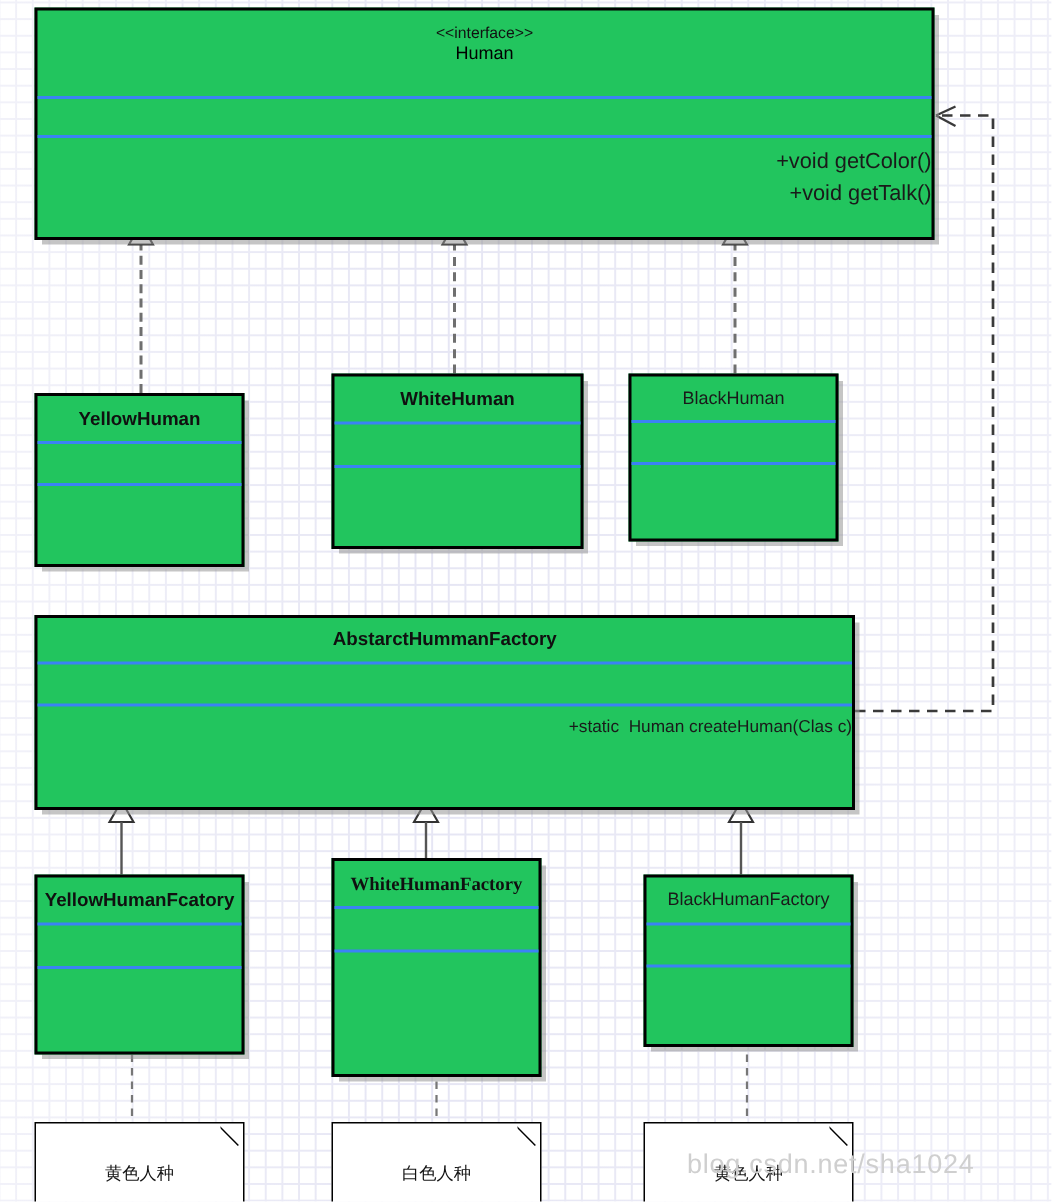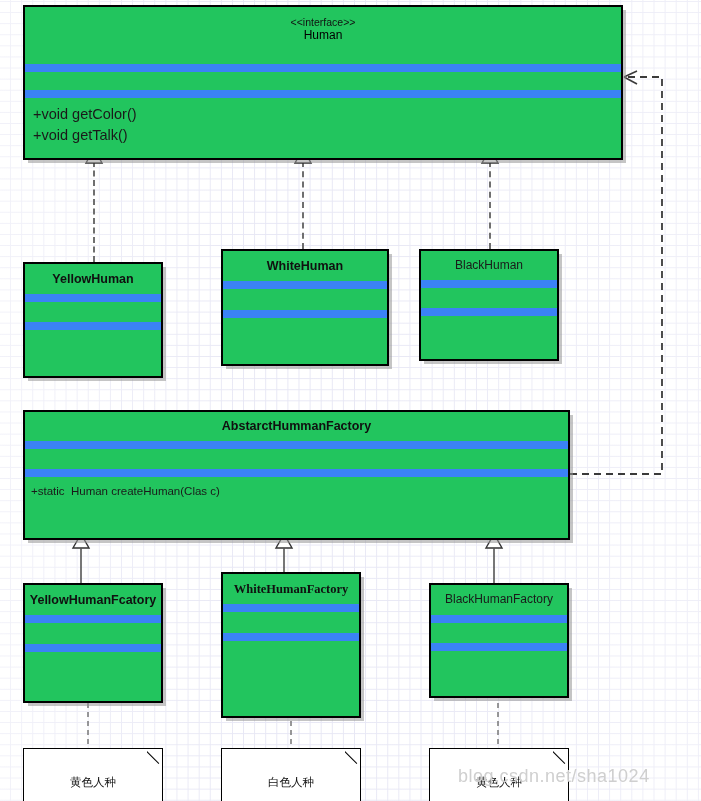--- a/index.html
+++ b/index.html
@@ -35,21 +35,21 @@
     border:2px solid #000000;
     box-sizing:border-box;
     box-shadow:4px 4px 0 -1px rgba(150,150,150,0.55);
     z-index:5;
   }
   .umlbox .sec{
     box-sizing:border-box;
     overflow:hidden;
     position:relative;
   }
-  .umlbox .sec.div{border-top:8px solid #3b82f6;}
+  .umlbox .sec.div{border-top:2px solid #3b82f6;text-align:right;}
   .umlbox .title{
     text-align:center;
     font-weight:bold;
     font-size:12.5px;
     color:#101010;
     display:flex;align-items:center;justify-content:center;
     line-height:1.15;
   }
   .umlbox .title.thin{font-weight:normal;color:#1a1a1a;font-size:12px;}
   .umlbox .title.stereo{

